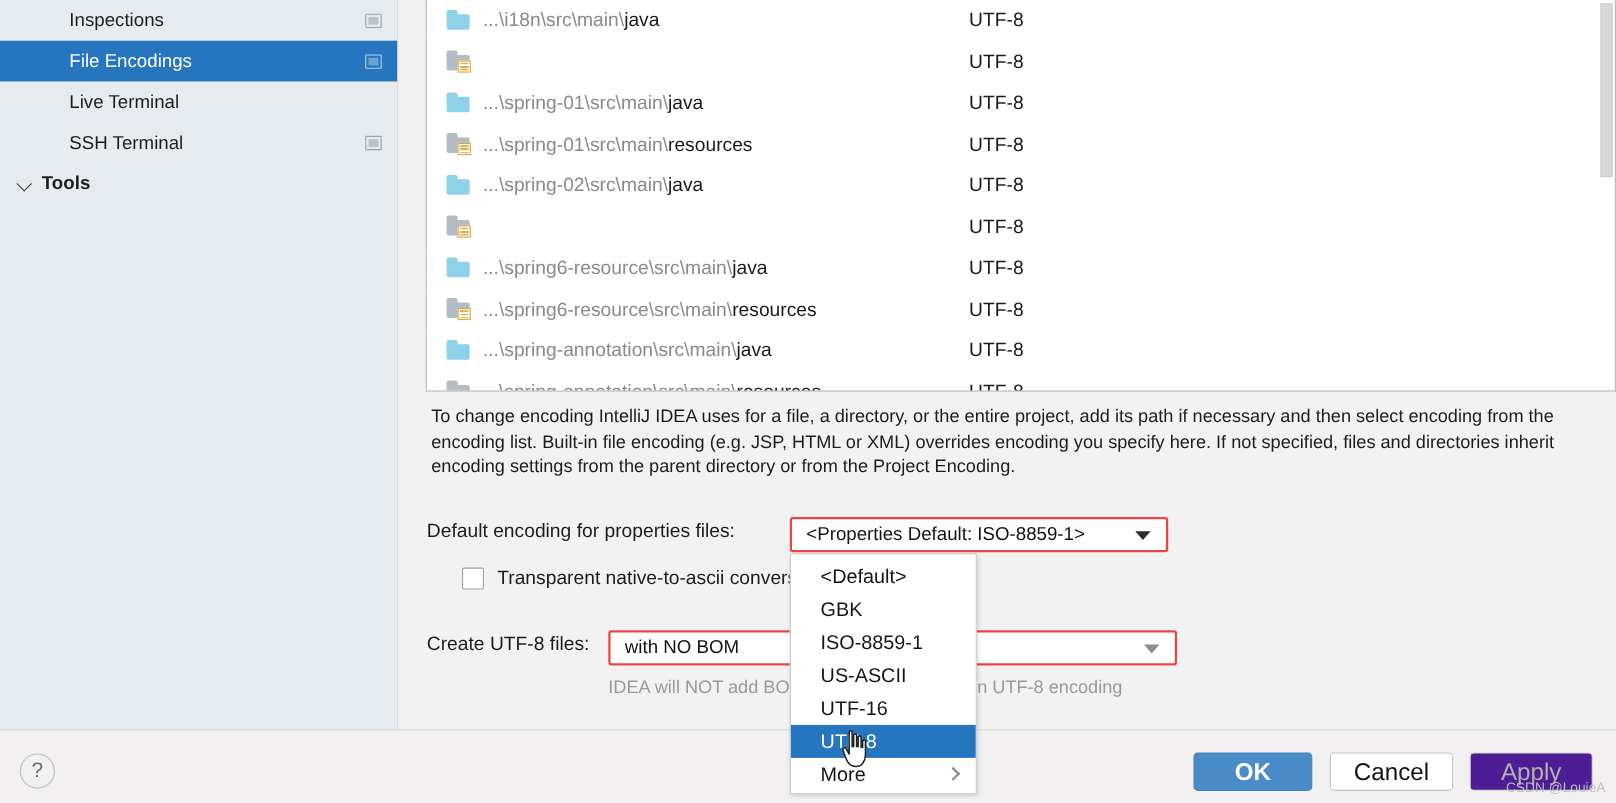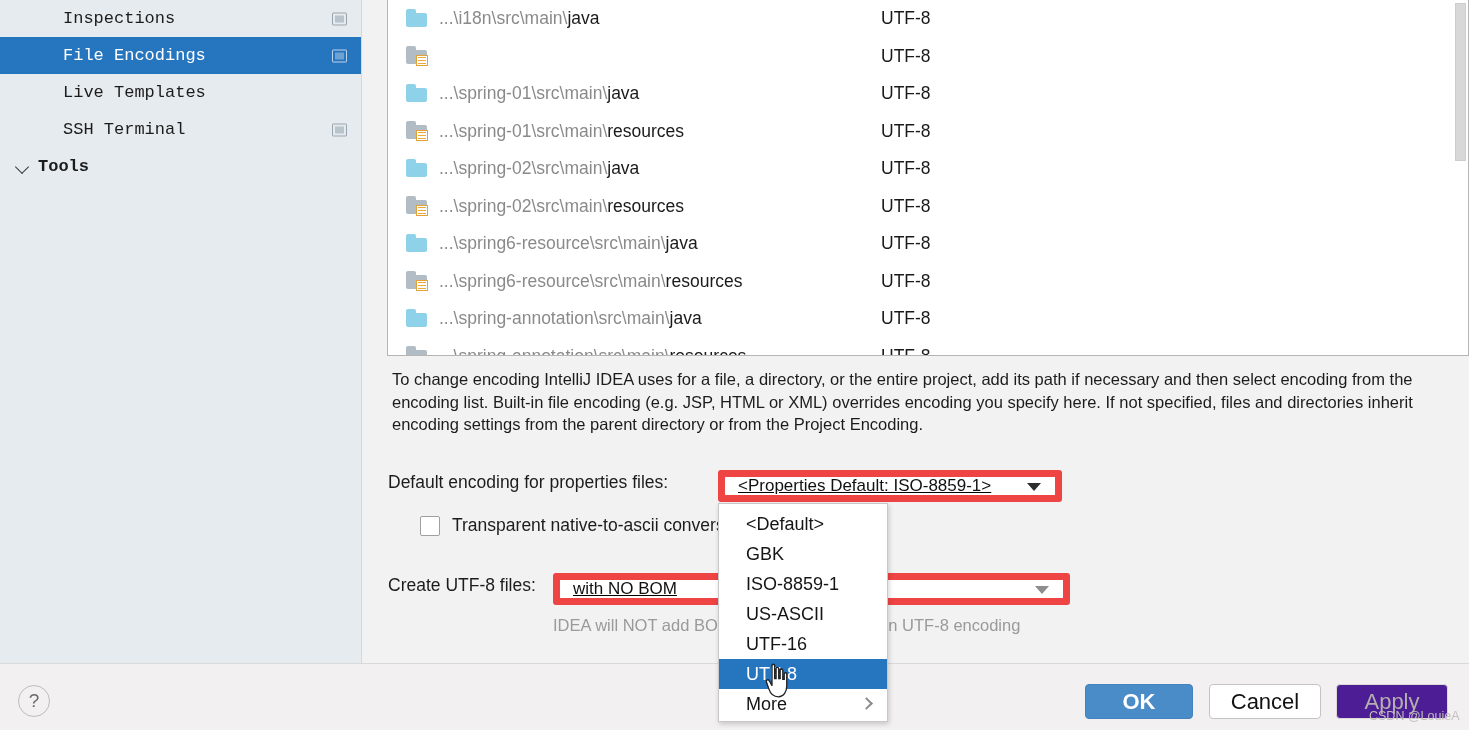--- a/index.html
+++ b/index.html
@@ -17,21 +17,20 @@
     width: 362px; height: 663px;
     background: #e6ebef;
     border-right: 1px solid #d3d8dc;
   }
   .tree-row {
     position: relative;
     height: 37px;
     display: flex; align-items: center;
     font-size: 17px; color: #1c1c1c;
     white-space: nowrap;
-    font-family: Liberation Mono, monospace;
   }
   .tree-row .lbl { padding-left: 63px; }
   .tree-row.group .lbl { padding-left: 38px; font-weight: bold; }
   .tree-row.selected { background: #2675bf; color: #ffffff; }
   .chev {
     position: absolute; left: 16px; top: 50%;
     transform: translateY(-50%);
     width: 14px; height: 14px;
     display: block;
   }
@@ -137,24 +136,24 @@
     position: absolute; left: 0px; top: 470px;
     width: 100%; height: 32px;
   }
   .lbl-props {
     position: absolute; left: 26px; top: 2px;
     font-size: 17.5px; color: #1c1c1c;
   }
   .combo {
     position: absolute;
     background: #ffffff;
-    border: 7px solid #ef4444;
+    border: 2px solid #ef4444;
     border-radius: 3px;
     height: 32px;
-    display: flex; align-items: center; text-decoration: underline;
+    display: flex; align-items: center;
   }
   .combo .ctext {
     font-size: 17px; color: #111111;
     padding-left: 13px; white-space: nowrap;
   }
   .combo .arrow {
     position: absolute; right: 14px; top: 50%;
     margin-top: -3px;
     width: 0; height: 0;
     border-left: 7px solid transparent;
@@ -285,21 +284,21 @@
     <div id="sidebar-list">
         <div class="tree-row">
           <span class="lbl">Inspections</span>
           <span class="mod-ind"></span>
         </div>
         <div class="tree-row selected">
           <span class="lbl">File Encodings</span>
           <span class="mod-ind"></span>
         </div>
         <div class="tree-row">
-          <span class="lbl">Live Templates</span>
+          <span class="lbl">Live Terminal</span>
         </div>
         <div class="tree-row">
           <span class="lbl">SSH Terminal</span>
           <span class="mod-ind"></span>
         </div>
         <div class="tree-row group">
           <span class="chev"></span>
           <span class="lbl">Tools</span>
         </div>
       </div>
@@ -349,21 +348,20 @@
             </span>
             <span class="fpath"><span class="dim">...\spring-02\src\main\</span><span>java</span></span>
             <span class="fenc">UTF-8</span>
           </div>
           <div class="file-row">
             <span class="ficon res">
               <span class="tab"></span>
               <span class="body"></span>
               <span class="lines"></span>
             </span>
-            <span class="fpath"><span class="dim">...\spring-02\src\main\</span><span>resources</span></span>
             <span class="fenc">UTF-8</span>
           </div>
           <div class="file-row">
             <span class="ficon java">
               <span class="tab"></span>
               <span class="body"></span>
             </span>
             <span class="fpath"><span class="dim">...\spring6-resource\src\main\</span><span>java</span></span>
             <span class="fenc">UTF-8</span>
           </div>

